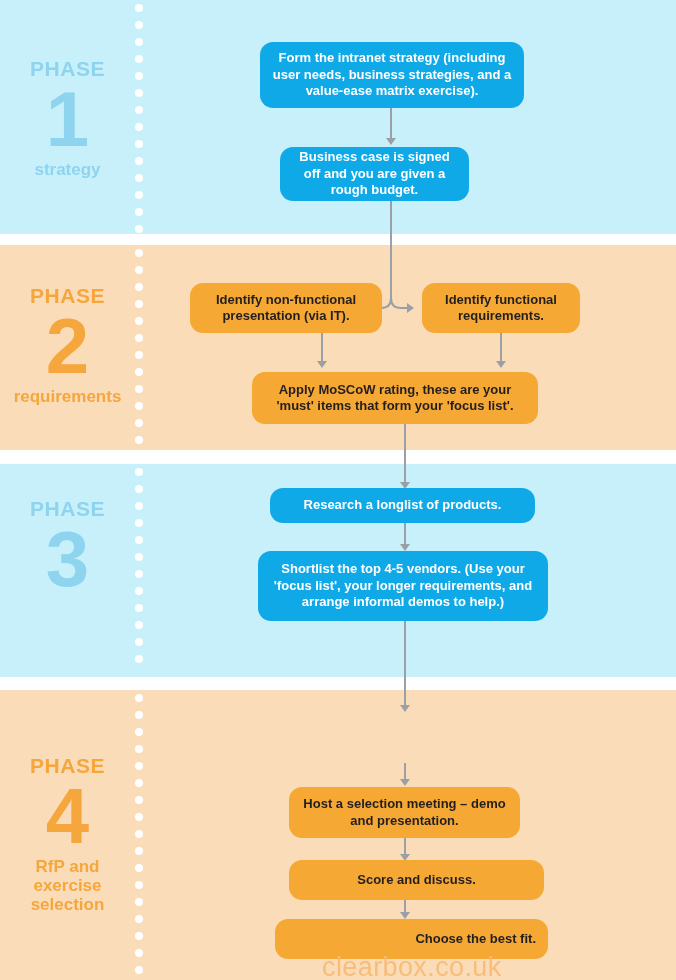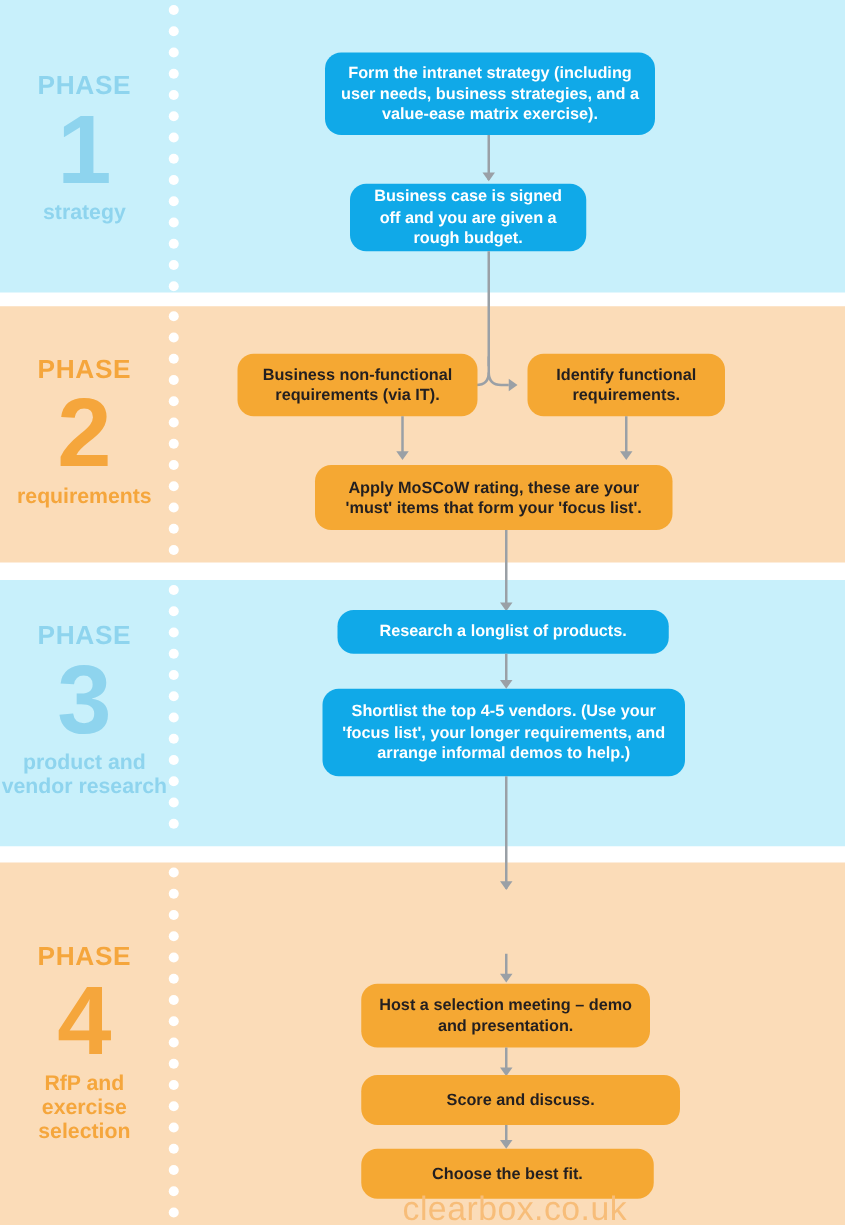--- a/index.html
+++ b/index.html
@@ -237,21 +237,21 @@
   </div>
 
   <svg class="splitter" style="left:368px; top:285px;" width="46" height="34" viewBox="0 0 46 34">
     <path d="M23 0 L23 13 Q23 23 13 23 L7 23" stroke="#9aa0a6" stroke-width="2" fill="none"></path>
     <path d="M23 13 Q23 23 33 23 L39 23" stroke="#9aa0a6" stroke-width="2" fill="none"></path>
   </svg>
   <div class="arrowhead left" style="left:368px; top:303px;"></div>
   <div class="arrowhead right" style="left:407px; top:303px;"></div>
 
   <div class="fbox orange" style="left:190px; top:283px; width:192px; height:50px;">
-    <span>Business non-functional requirements (via IT).</span>
+    <span>Identify non-functional presentation (via IT).</span>
   </div>
 
   <div class="fbox orange" style="left:422px; top:283px; width:158px; height:50px;">
     <span>Identify functional requirements.</span>
   </div>
 
   <div class="conn v" style="left:321px; top:333px; height:32px;"></div>
   <div class="arrowhead" style="left:317px; top:361px;"></div>
 
   <div class="conn v" style="left:500px; top:333px; height:32px;"></div>
@@ -260,21 +260,20 @@
   <div class="fbox orange" style="left:252px; top:372px; width:286px; height:52px;">
     <span>Apply MoSCoW rating, these are your 'must' items that form your 'focus list'.</span>
   </div>
 
   <div class="conn v" style="left:404px; top:424px; height:62px;"></div>
   <div class="arrowhead" style="left:400px; top:482px;"></div>
 
   <div class="phase-label tone-blue" style="top:498px;">
     <div class="phase-word">PHASE</div>
     <div class="phase-num">3</div>
-    <div class="phase-sub">product and vendor research</div>
   </div>
 
   <div class="fbox blue" style="left:270px; top:488px; width:265px; height:35px;">
     <span>Research a longlist of products.</span>
   </div>
 
   <div class="conn v" style="left:404px; top:523px; height:25px;"></div>
   <div class="arrowhead" style="left:400px; top:544px;"></div>
 
   <div class="fbox blue" style="left:258px; top:551px; width:290px; height:70px;">
@@ -301,19 +300,19 @@
   <div class="conn v" style="left:404px; top:838px; height:20px;"></div>
   <div class="arrowhead" style="left:400px; top:854px;"></div>
 
   <div class="fbox orange" style="left:289px; top:860px; width:255px; height:40px;">
     <span>Score and discuss.</span>
   </div>
 
   <div class="conn v" style="left:404px; top:900px; height:15px;"></div>
   <div class="arrowhead" style="left:400px; top:912px;"></div>
 
-  <div class="fbox orange" style="left:289px; top:919px; width:234px; height:40px;">
+  <div class="fbox orange" style="left:275px; top:919px; width:273px; height:40px;justify-content:flex-end;">
     <span>Choose the best fit.</span>
   </div>
 
   <div class="watermark" style="left:322px; top:952px;">clearbox.co.uk</div>
 
 </div>
 
 </body></html>

